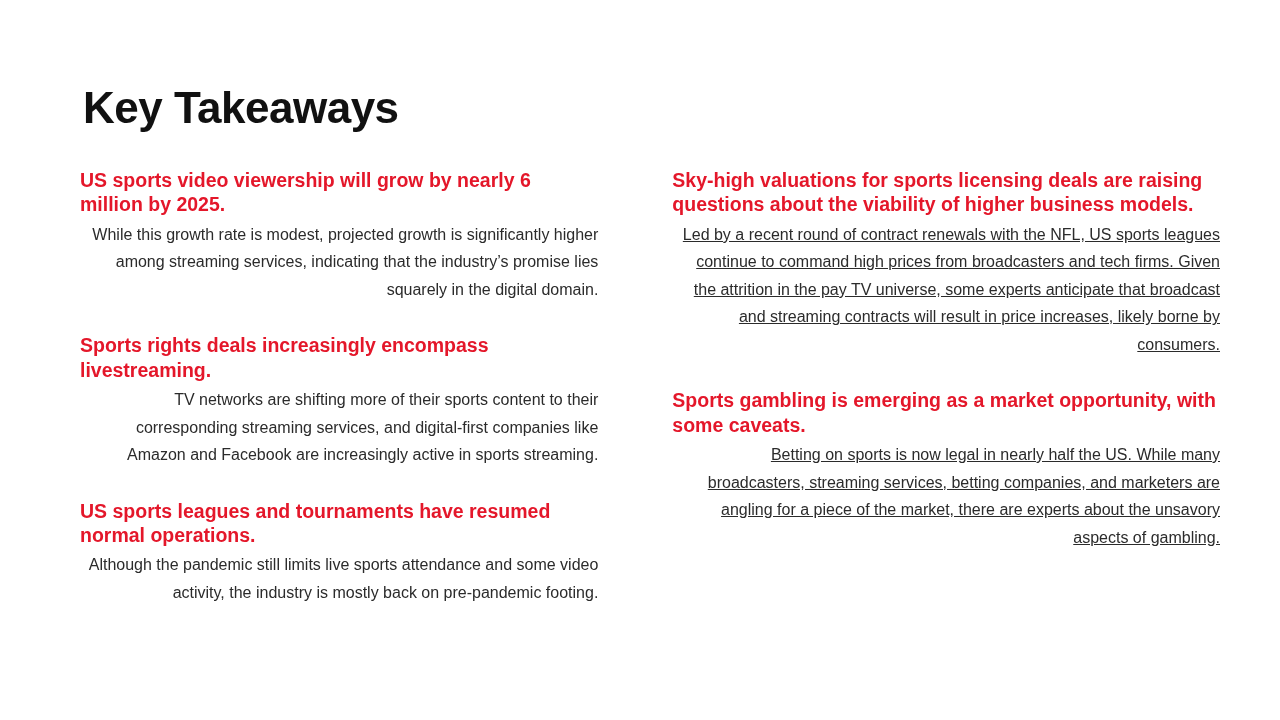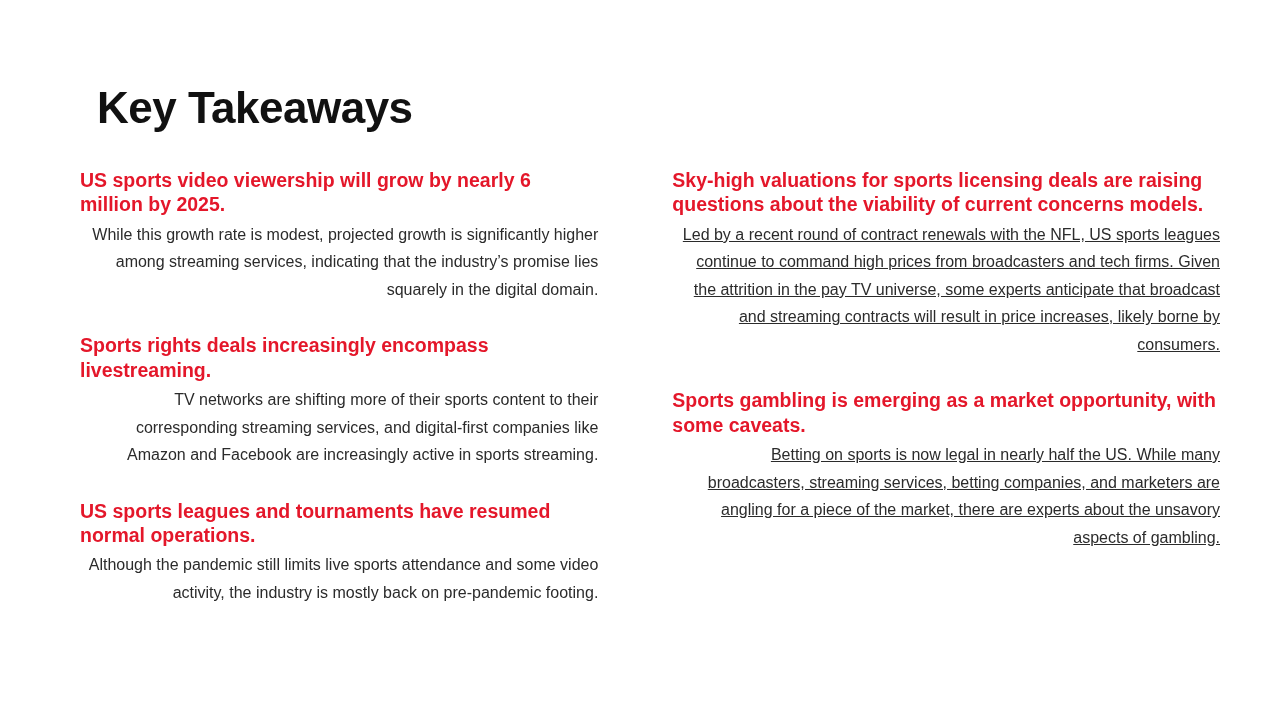--- a/index.html
+++ b/index.html
@@ -15,21 +15,21 @@
   }
   .slide {
     position: relative;
     width: 1280px;
     height: 720px;
     background: #ffffff;
     box-sizing: border-box;
   }
   .slide-title {
     position: absolute;
-    left: 97px;
+    left: 83px;
     top: 84px;
     font-size: 44px;
     font-weight: bold;
     color: #111111;
     letter-spacing: -0.5px;
     line-height: 1.1;
   }
   .columns {
     position: absolute;
     left: 80px;
@@ -93,21 +93,21 @@
       <div class="block">
         <p class="block-heading">US sports leagues and tournaments have resumed normal operations.</p>
         <p class="block-body">Although the pandemic still limits live sports attendance and some video activity, the industry is mostly back on pre-pandemic footing.</p>
       </div>
 
     </div>
 
     <div class="column right col-right">
 
       <div class="block">
-        <p class="block-heading">Sky-high valuations for sports licensing deals are raising questions about the viability of current concerns models.</p>
+        <p class="block-heading">Sky-high valuations for sports licensing deals are raising questions about the viability of higher business models.</p>
         <p class="block-body">Led by a recent round of contract renewals with the NFL, US sports leagues continue to command high prices from broadcasters and tech firms. Given the attrition in the pay TV universe, some experts anticipate that broadcast and streaming contracts will result in price increases, likely borne by consumers.</p>
       </div>
 
       <div class="block">
         <p class="block-heading">Sports gambling is emerging as a market opportunity, with some caveats.</p>
         <p class="block-body">Betting on sports is now legal in nearly half the US. While many broadcasters, streaming services, betting companies, and marketers are angling for a piece of the market, there are experts about the unsavory aspects of gambling.</p>
       </div>
 
     </div>
 

